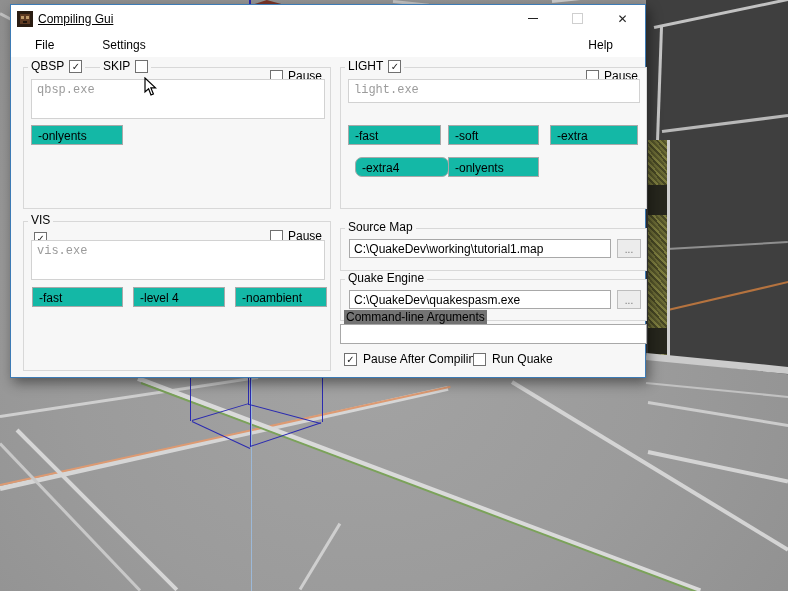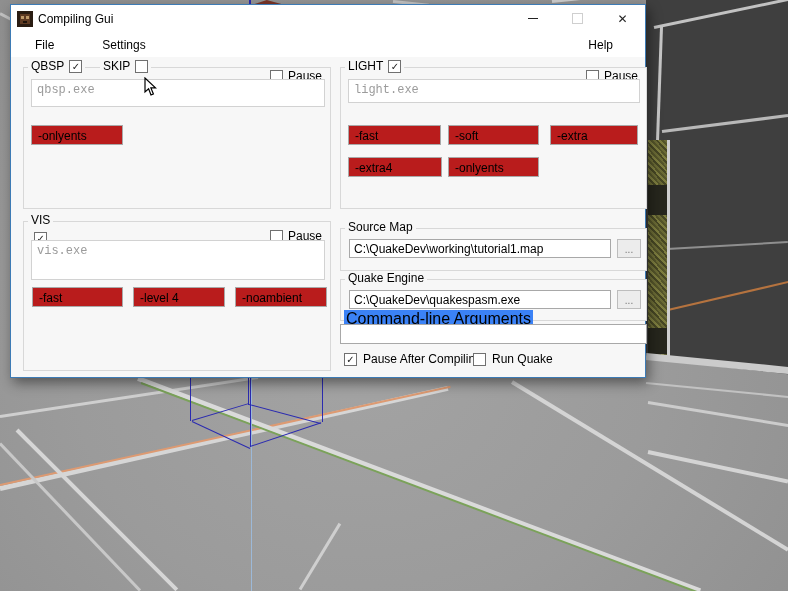--- a/index.html
+++ b/index.html
@@ -15,44 +15,44 @@
     background:repeating-linear-gradient(47deg,#6b6b35 0 2px,#474724 2px 4px,#7d7d3f 4px 6px,#55552a 6px 8px);}
   .tex-dark{position:absolute;left:0;width:100%;background:#26261d;}
   #red-roof{position:absolute;left:252px;top:0;width:33px;height:5px;background:#7a3528;
     clip-path:polygon(0 100%,45% 0,58% 25%,100% 100%);}
   
   #dialog{position:absolute;left:10px;top:4px;width:636px;height:374px;box-sizing:border-box;
     background:#f7f7f7;border:1px solid var(--accent);
     box-shadow:3px 5px 12px rgba(0,0,0,.45);font-size:12px;color:#000;}
   #titlebar{position:absolute;left:0;top:0;right:0;height:27px;background:#ffffff;display:flex;align-items:center;}
   #title-icon{margin:0 5px 0 6px;width:16px;height:16px;flex:0 0 auto;}
-  #title-text{font-size:12px;color:#000;}
+  #title-text{font-size:12px;color:#000;text-decoration:underline;}
   #win-buttons{margin-left:auto;display:flex;height:27px;}
   .winbtn{width:45px;height:27px;display:flex;align-items:center;justify-content:center;cursor:default;}
   .min-glyph{width:10px;height:1px;background:#222;}
   .max-glyph{width:9px;height:9px;border:1px solid #cfcfcf;}
   .close-glyph{font-size:12px;color:#222;line-height:12px;}
   #menubar{position:absolute;left:0;top:27px;right:0;height:25px;background:#fff;display:flex;align-items:center;}
   .menu-item{padding:3px 24px;color:#000;}
   #menu-help{margin-left:auto;margin-right:8px;}
   
   .group{position:absolute;border:1px solid #d8d8d8;background:#f7f7f7;box-sizing:border-box;}
   .gcaption{position:absolute;top:-9px;display:flex;align-items:center;gap:5px;background:#f7f7f7;padding:0 3px;}
   .cb{width:13px;height:13px;border:1px solid #707070;background:#fff;box-sizing:border-box;
       font:bold 10px/11px "DejaVu Sans",sans-serif;text-align:center;color:#1a1a1a;display:inline-block;flex:0 0 auto;}
   .pause-box{position:absolute;display:flex;align-items:center;gap:5px;}
   .ta{position:absolute;background:#fff;border:1px solid #d2d2d2;box-sizing:border-box;
       font:12px/15px "Liberation Mono",monospace;color:#9b9b9b;padding:3px 5px;overflow:hidden;}
-  .btn{position:absolute;height:20px;background:#b91c1c;border:1px solid #a9a9a9;box-sizing:border-box;
+  .btn{position:absolute;height:20px;background:#14b8a6;border:1px solid #a9a9a9;box-sizing:border-box;
       font:12px "Liberation Sans",sans-serif;text-align:left;padding:2px 0 0 6px;color:#000;cursor:default;}
   .field{position:absolute;height:19px;background:#fff;border:1px solid #a8a8a8;box-sizing:border-box;
       font:12px/16px "Liberation Sans",sans-serif;color:#000;padding:1px 4px;white-space:nowrap;overflow:hidden;}
   .browse{position:absolute;width:24px;height:19px;background:#ececec;border:1px solid #bdbdbd;box-sizing:border-box;
       font:10px "Liberation Sans",sans-serif;color:#777;text-align:center;padding-top:2px;cursor:default;}
-  .lbl{position:absolute;font-size:16px;color:#000;background:#3b82f6;padding:0 2px;}
+  .lbl{position:absolute;font-size:12px;color:#000;background:#737373;padding:0 2px;}
   .footer-check{position:absolute;display:flex;align-items:center;gap:6px;font-size:12px;}
   #cursor{position:absolute;left:144px;top:77px;z-index:50;}
 </style>
 </head>
 <body>
 
 <div id="scene">
 
   <div class="ln" style="left:0;top:415px;width:261px;height:3px;background:#cfcfcf;transform:rotate(-8.6deg);"></div>
   <div class="ln" style="left:0;top:486px;width:459px;height:5px;background:#d6d6d6;transform:rotate(-12.6deg);"></div>
@@ -134,38 +134,38 @@
       <span class="cb">✓</span>
     </div>
     <div class="gcaption" style="left:76px;">
       <span>SKIP</span>
       <span class="cb"></span>
     </div>
     <div class="pause-box" style="right:8px;top:1px;">
       <span class="cb"></span>
       <span>Pause</span>
     </div>
-    <div class="ta" style="left:7px;top:11px;width:294px;height:28px;">qbsp.exe</div>
+    <div class="ta" style="left:7px;top:11px;width:294px;height:40px;">qbsp.exe</div>
     <button class="btn" style="left:7px;top:57px;width:92px;">-onlyents</button>
   </div>
 
   <div class="group" style="left:329px;top:62px;width:307px;height:142px;">
     <div class="gcaption" style="left:4px;">
       <span>LIGHT</span>
       <span class="cb">✓</span>
     </div>
     <div class="pause-box" style="right:8px;top:1px;">
       <span class="cb"></span>
       <span>Pause</span>
     </div>
     <div class="ta" style="left:7px;top:11px;width:292px;height:24px;">light.exe</div>
     <button class="btn" style="left:7px;top:57px;width:93px;">-fast</button>
     <button class="btn" style="left:107px;top:57px;width:91px;">-soft</button>
     <button class="btn" style="left:209px;top:57px;width:88px;">-extra</button>
-    <button class="btn" style="left:7px;top:89px;width:94px;">-extra4</button>
+    <button class="btn" style="left:14px;top:89px;width:94px;border-radius:7px;">-extra4</button>
     <button class="btn" style="left:107px;top:89px;width:91px;">-onlyents</button>
   </div>
 
   <div class="group" style="left:12px;top:216px;width:308px;height:150px;">
     <div class="gcaption" style="left:4px;flex-direction:column;">
       <span>VIS</span>
       <span class="cb">✓</span>
     </div>
     <div class="pause-box" style="right:8px;top:7px;">
       <span class="cb"></span>

